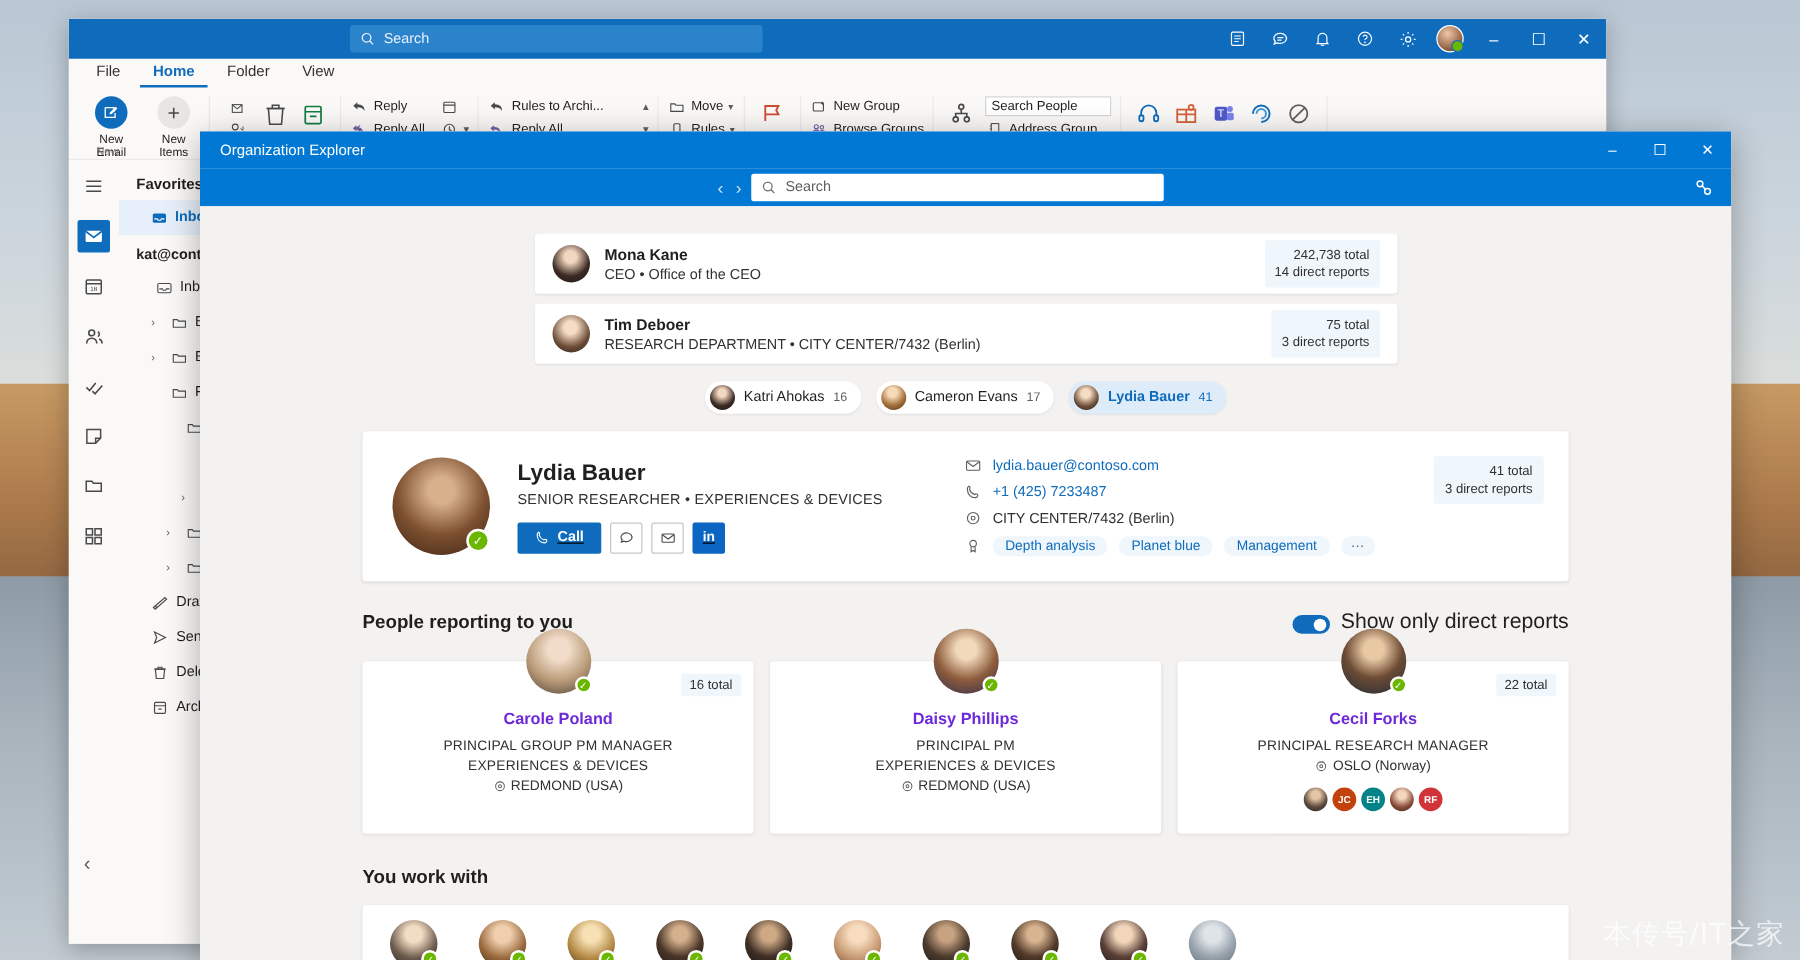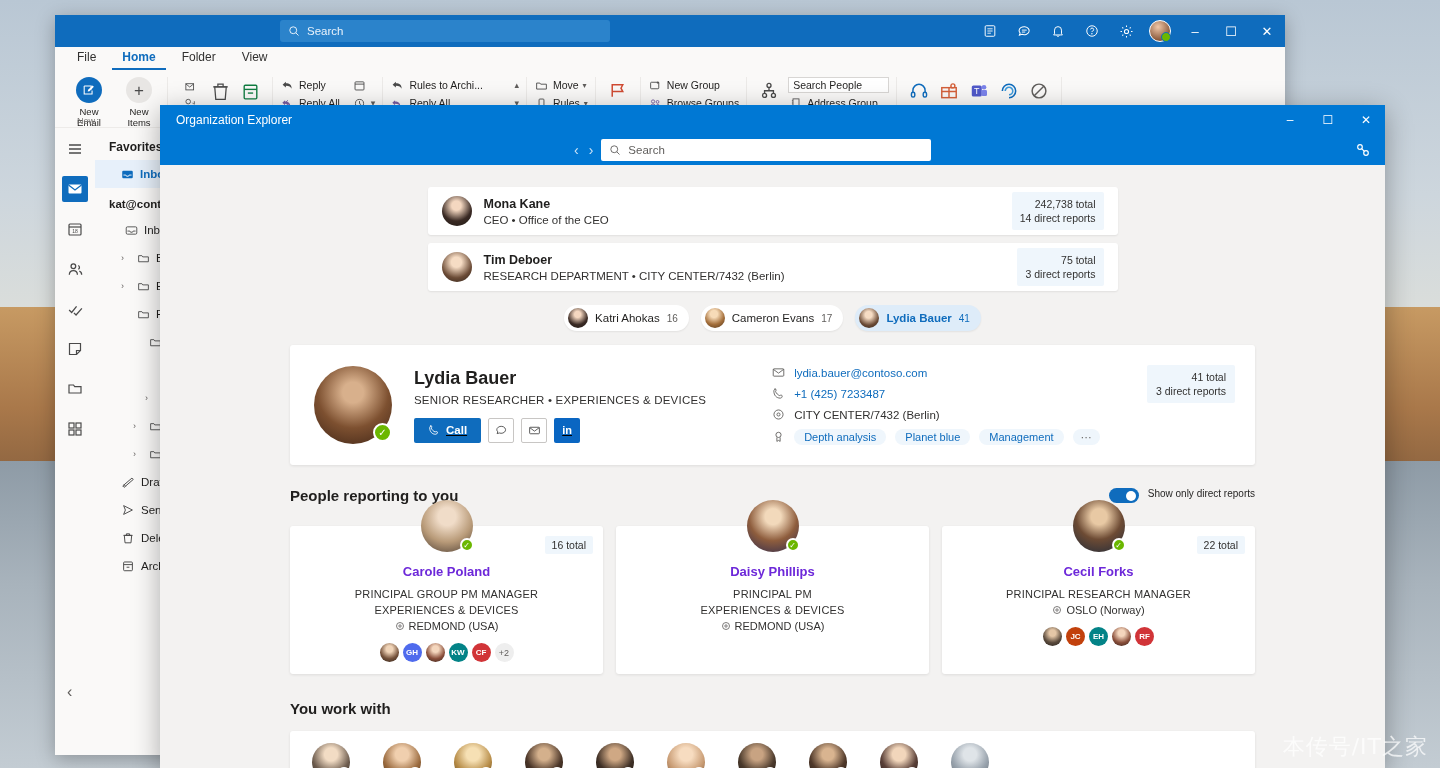--- a/index.html
+++ b/index.html
@@ -158,21 +158,21 @@
   .pf-line { display:flex; align-items:center; gap:9px; color:#323130;}
   .pf-line .ico { width:14px;height:14px;display:flex;align-items:center;justify-content:center;color:#605e5c;flex:none;}
   .pf-line a { color:#0f6cbd; text-decoration:none;}
   .tag { background:#eff6fc;color:#0f6cbd;border-radius:11px;padding:2px 10px;font-size:11px;}
   .tag.more{color:#605e5c;padding:2px 8px;}
   .pf-stats { position:absolute; right:20px; top:20px; background:#eff6fc; border-radius:2px;
     padding:5px 9px; text-align:right; font-size:10.5px; color:#323130; line-height:14px;}
 
   .sec-hd-row { display:flex; align-items:center; margin:22px auto 0; width:965px;}
   .sec-hd { font-size:15px; font-weight:700; color:#201f1e;}
-  .toggle-wrap { margin-left:auto; display:flex; align-items:flex-start; gap:9px; font-size:10px; color:#201f1e;}
+  .toggle-wrap { margin-left:auto; display:flex; align-items:flex-end; gap:9px; font-size:17px; color:#201f1e;}
   .toggle { width:30px;height:15px;border-radius:8px;background:#0f6cbd;position:relative;}
   .toggle::after{content:"";position:absolute;left:17px;top:2.5px;width:10px;height:10px;border-radius:50%;background:#fff;}
 
   .cards-row { display:flex; gap:13px; margin:22px auto 0; width:965px;}
   .pcard { flex:1; background:#fff; border-radius:3px; padding:34px 12px 12px; position:relative;
     box-shadow:0 1px 3px rgba(0,0,0,.09); text-align:center; min-height:138px;}
   .pcard-av { width:52px;height:52px;border-radius:50%;position:absolute;left:50%;top:-26px;margin-left:-26px;}
   .pav-a{background:radial-gradient(circle at 50% 32%, #f0dcc8 20%, #b89a78 58%, #4a3c33 100%);}
   .pav-b{background:radial-gradient(circle at 50% 32%, #f2d9bb 18%, #8e5d3d 55%, #2e2a4e 100%);}
   .pav-c{background:radial-gradient(circle at 50% 32%, #e8c9a4 18%, #6d4b34 52%, #1f2a3a 100%);}
@@ -866,28 +866,20 @@
         <div class="pcard-role" style="margin-top:0">EXPERIENCES &amp; DEVICES</div>
         <div class="pcard-loc">
           <span>
             <svg width="10" height="10" viewBox="0 0 16 16">
                 <circle cx="8" cy="8" r="5.6" fill="none" stroke="#605e5c" stroke-width="1.3"></circle>
                 <circle cx="8" cy="8" r="1.9" fill="none" stroke="#605e5c" stroke-width="1.3"></circle>
               </svg>
           </span>
           <span>REDMOND (USA)</span>
         </div>
-        <div class="minis">
-          <span class="mini ph1"></span>
-          <span class="mini" style="background:#4f6bed">GH</span>
-          <span class="mini ph2"></span>
-          <span class="mini" style="background:#038387">KW</span>
-          <span class="mini" style="background:#d13438">CF</span>
-          <span class="mini plus">+2</span>
-        </div>
       </div>
 
       <div class="pcard">
         <div class="pcard-av pav-b">
           <div class="presence sm" style="right:-1px;bottom:0">✓</div>
         </div>
         <div class="pcard-name">Daisy Phillips</div>
         <div class="pcard-role">PRINCIPAL PM</div>
         <div class="pcard-role" style="margin-top:0">EXPERIENCES &amp; DEVICES</div>
         <div class="pcard-loc">

